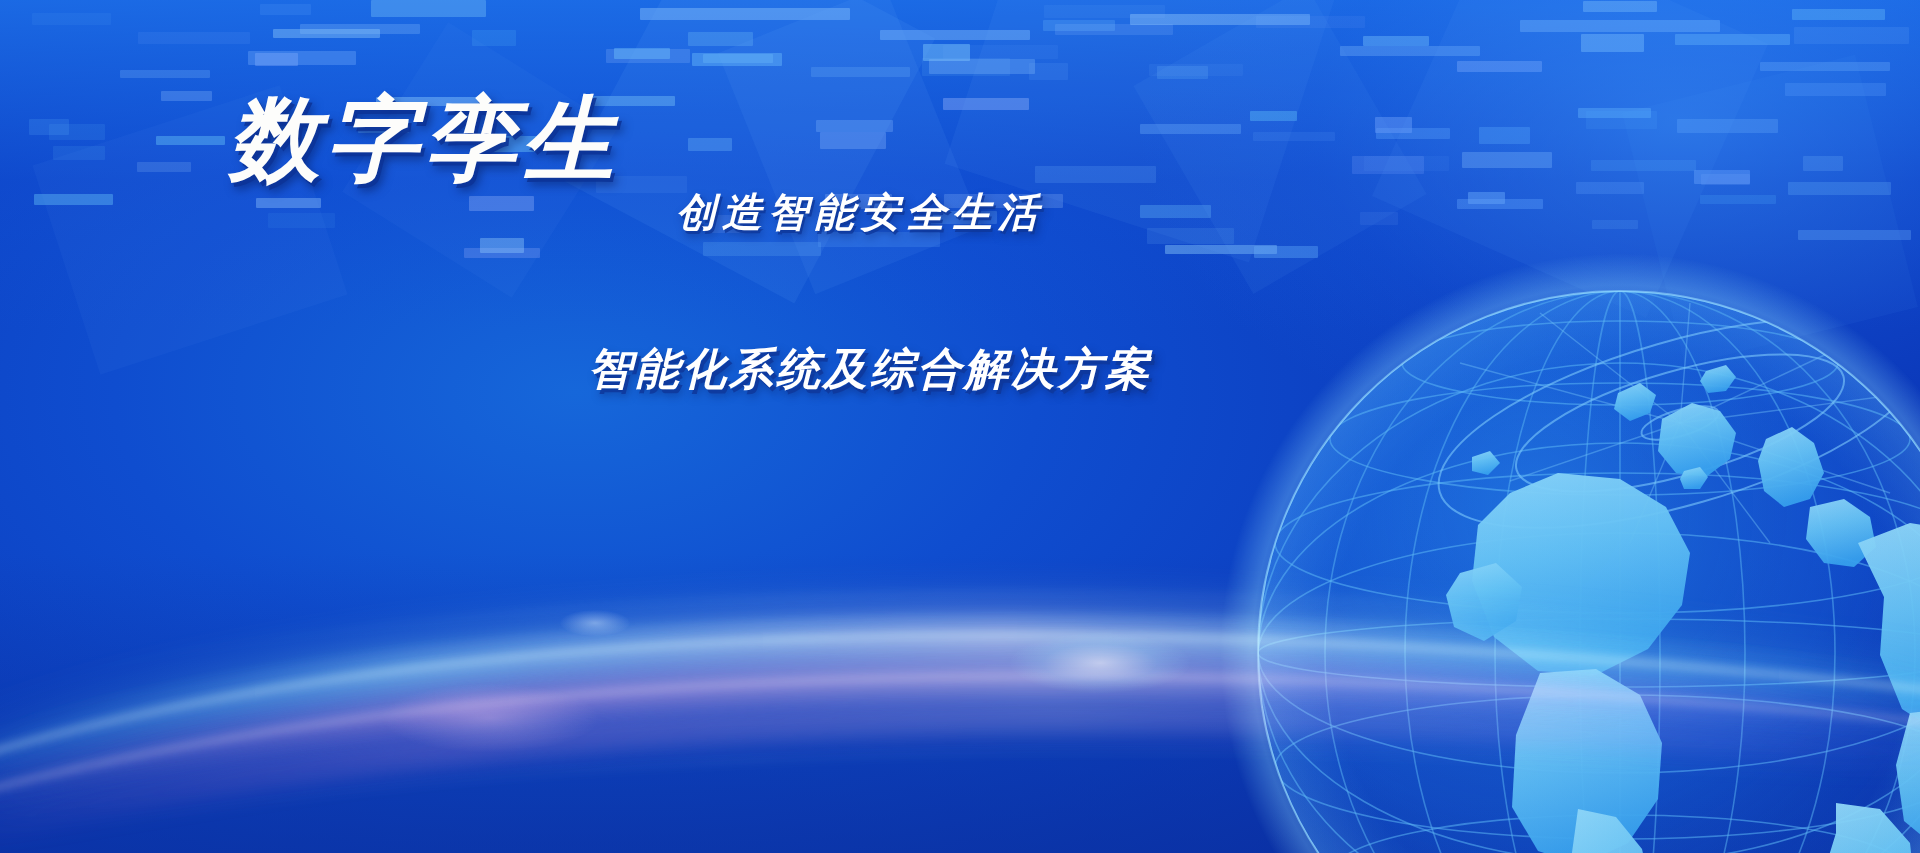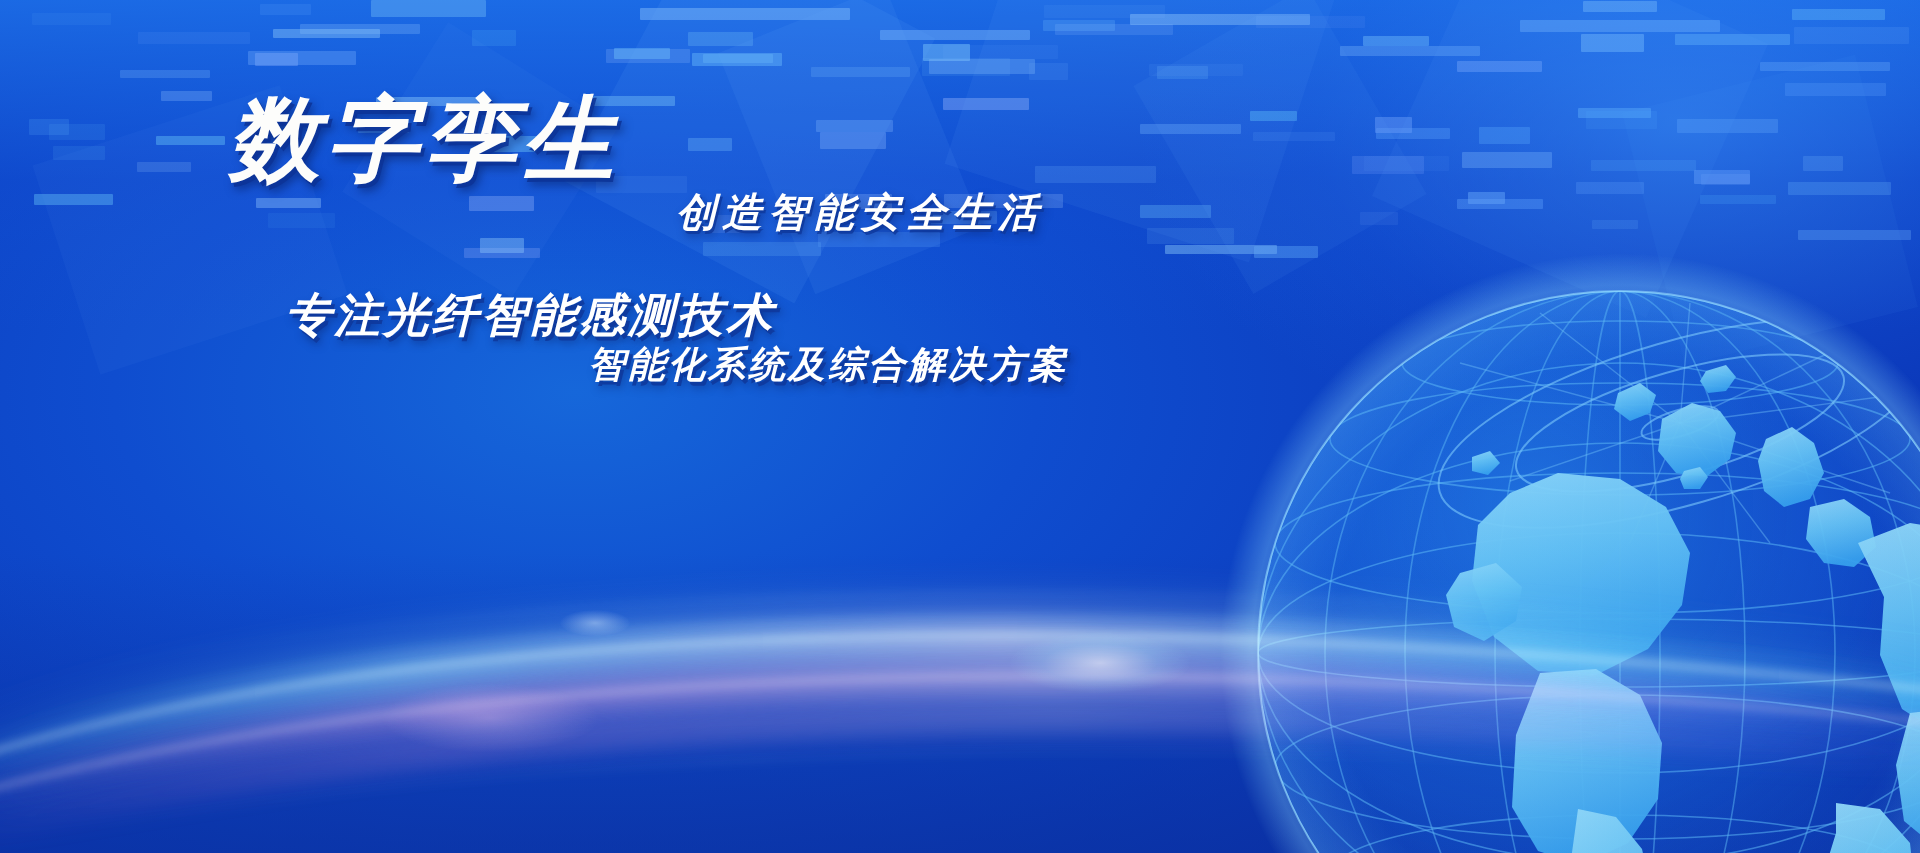--- a/index.html
+++ b/index.html
@@ -144,21 +144,21 @@
     text-shadow:
       3px 4px 0 rgba(14,55,155,0.85),
       4px 6px 9px rgba(5,25,90,0.5);
   }
   .feature-2 {
     left: 588px;
     top: 340px;
     font-family: "DejaVu Serif", serif;
     font-style: italic;
     font-weight: 700;
-    font-size: 37px;
+    font-size: 44px;
     letter-spacing: 3px;
     color: #ffffff;
     text-shadow:
       3px 4px 0 rgba(14,55,155,0.85),
       4px 6px 9px rgba(5,25,90,0.5);
   }
 </style>
 </head>
 <body>
 
@@ -433,17 +433,16 @@
   </div>
 
   <div class="flare" style="left:560px; top:610px; width:70px; height:26px; background:radial-gradient(ellipse at center, rgba(220,240,255,0.45) 0%, rgba(0,0,0,0) 72%);"></div>
 
   <div class="txt headline">数字孪生</div>
 
 
 
   <div class="txt tagline-2">创造智能安全生活</div>
 
-  <div class="txt feature-1">专注光纤智能感测技术</div>
 
   <div class="txt feature-2">智能化系统及综合解决方案</div>
 
 </div>
 
 </body></html>

